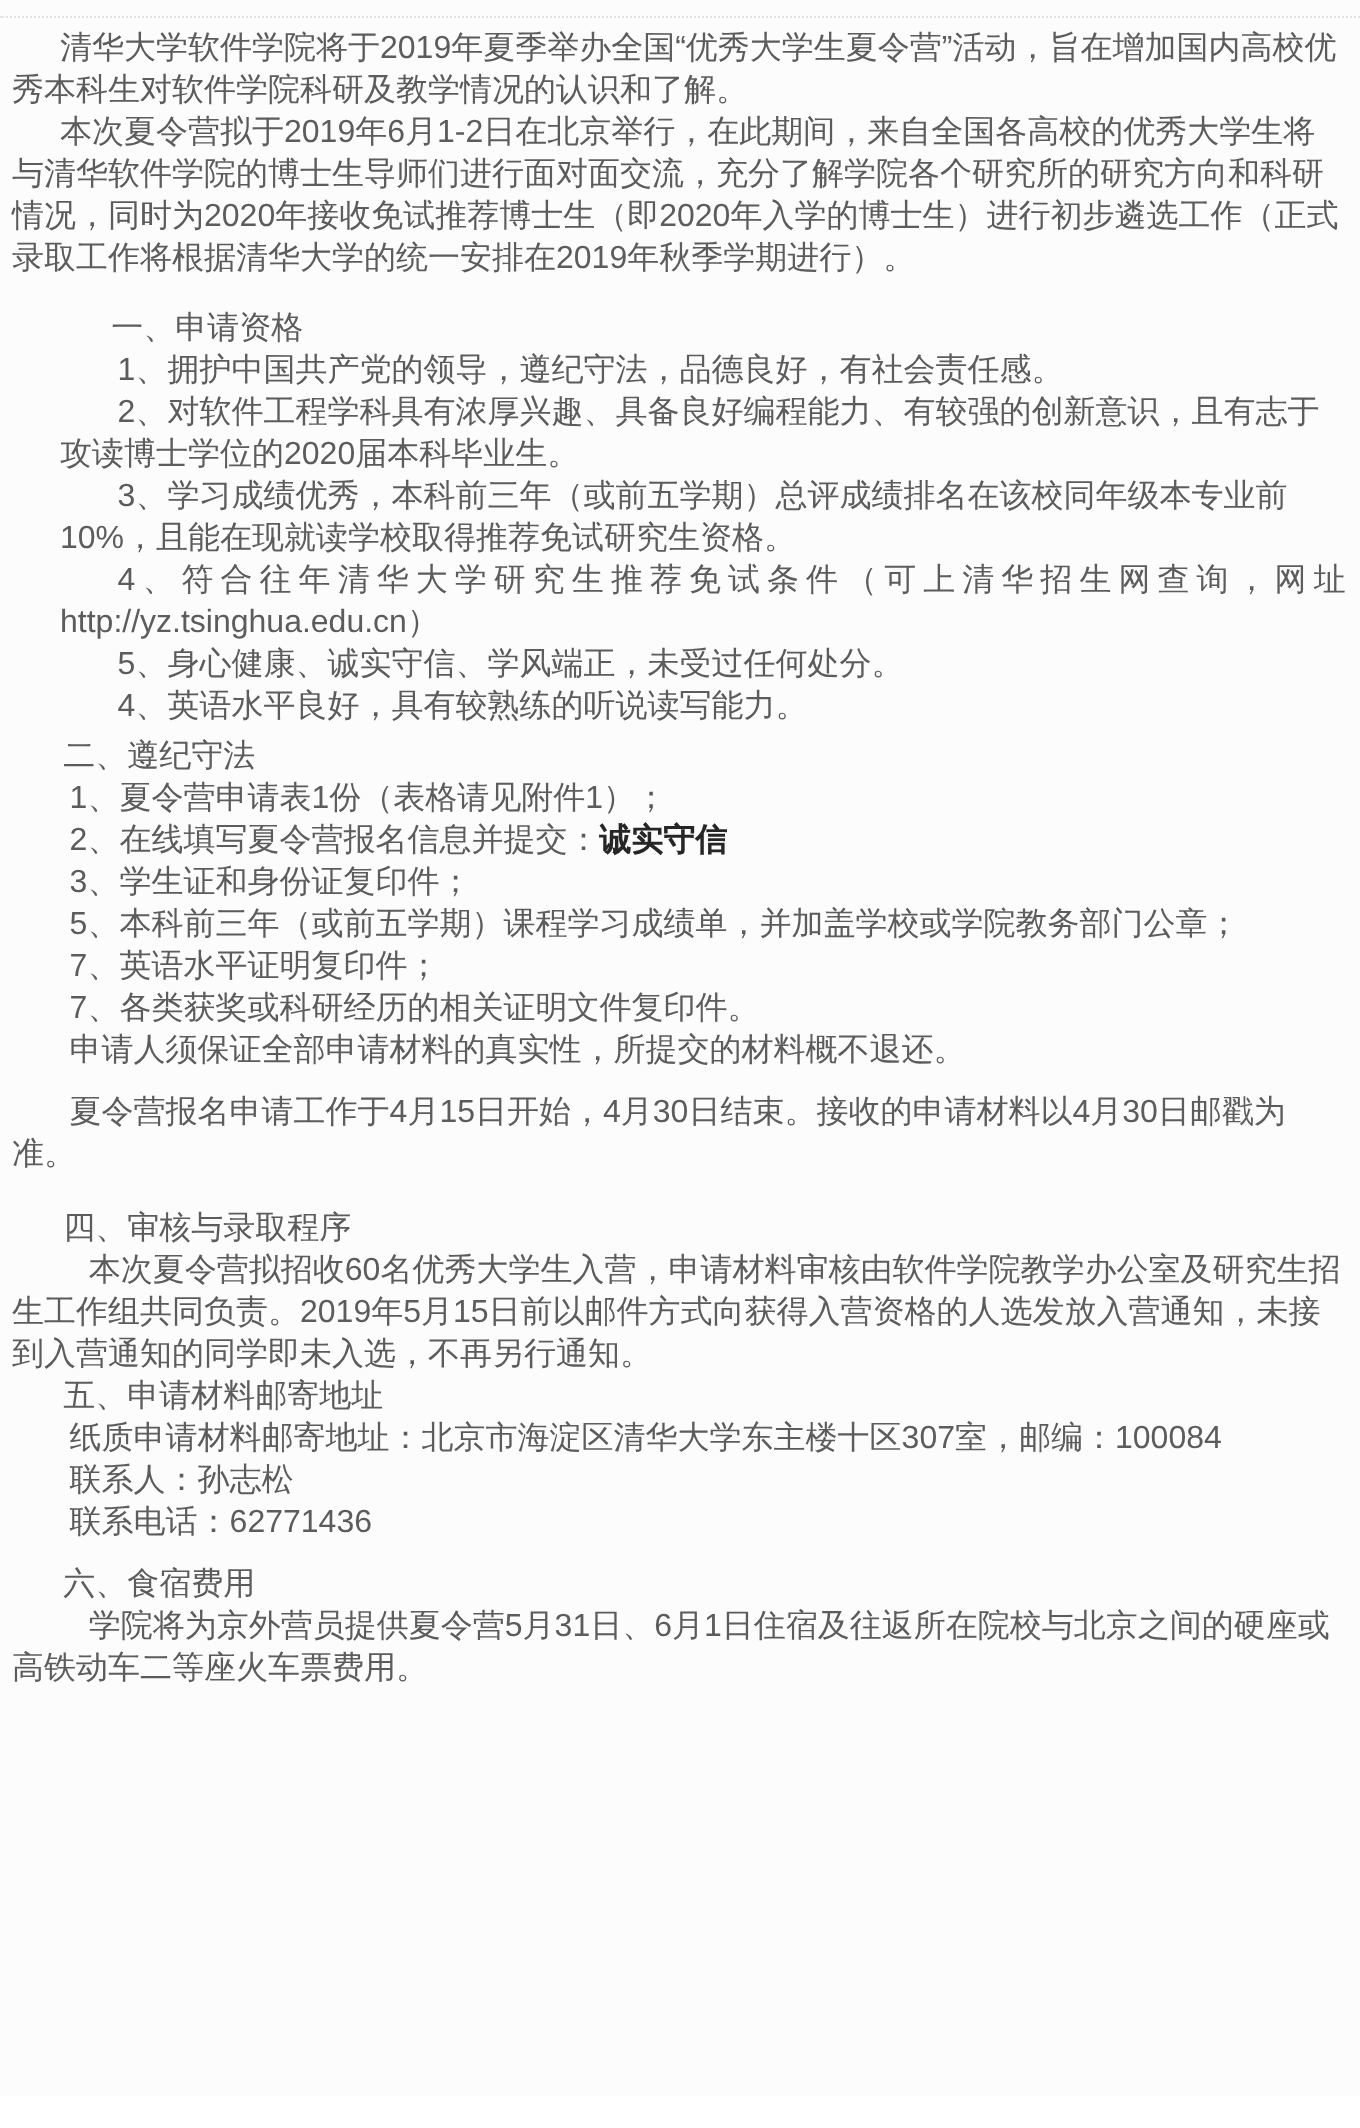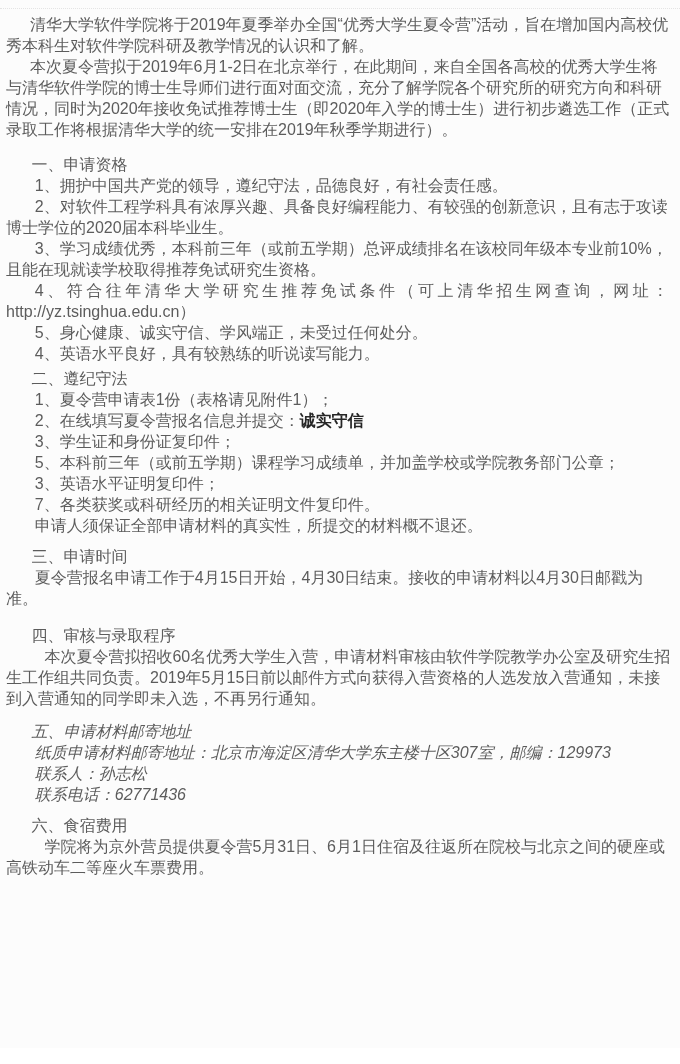--- a/index.html
+++ b/index.html
@@ -12,25 +12,25 @@
   .top-rule{
     position:absolute;top:8px;left:0;width:680px;height:0;
     border-top:1px dotted #e4e4e4;
   }
   .doc{padding:14px 7px 0 6px;}
   .doc p{margin:0;}
   .para{text-indent:1.5em;}
   .heading{text-indent:1.6em;}
   .item{text-indent:1.8em;}
   .bodypara{text-indent:2.4em;}
-  .sec-1{margin-top:14px;}
+  .sec-1{margin-top:14px;margin-left:24px;}
   .sec-2{margin-top:4px;}
   .sec-3{margin-top:10px;}
   .sec-4{margin-top:16px;}
-  .sec-5{margin-top:12px;font-style:italic;}
+  .sec-5{}
   .sec-6{margin-top:10px;}
   .p2{margin-top:25px;}
   .spread{letter-spacing:0.22em;white-space:nowrap;overflow:hidden;}
   .link{color:#262626;font-weight:bold;}
   .watermark{
     position:absolute;right:12px;top:1078px;
     display:flex;align-items:center;gap:6px;
     color:#d6d6d6;font-size:20px;font-weight:normal;
     pointer-events:none;white-space:nowrap;
   }
@@ -57,38 +57,37 @@
       <p class="item">5、身心健康、诚实守信、学风端正，未受过任何处分。</p>
       <p class="item">4、英语水平良好，具有较熟练的听说读写能力。</p>
     </div>
 
     <div class="sec-2">
       <p class="heading">二、遵纪守法</p>
       <p class="item">1、夏令营申请表1份（表格请见附件1）；</p>
       <p class="item"><span>2、在线填写夏令营报名信息并提交：</span><span class="link">诚实守信</span></p>
       <p class="item">3、学生证和身份证复印件；</p>
       <p class="item">5、本科前三年（或前五学期）课程学习成绩单，并加盖学校或学院教务部门公章；</p>
-      <p class="item">3、英语水平证明复印件；</p>
+      <p class="item">7、英语水平证明复印件；</p>
       <p class="item">7、各类获奖或科研经历的相关证明文件复印件。</p>
       <p class="item">申请人须保证全部申请材料的真实性，所提交的材料概不退还。</p>
     </div>
 
     <div class="sec-3">
-      <p class="heading">三、申请时间</p>
       <p class="item">夏令营报名申请工作于4月15日开始，4月30日结束。接收的申请材料以4月30日邮戳为准。</p>
     </div>
 
     <div class="sec-4">
       <p class="heading">四、审核与录取程序</p>
       <p class="bodypara">本次夏令营拟招收60名优秀大学生入营，申请材料审核由软件学院教学办公室及研究生招生工作组共同负责。2019年5月15日前以邮件方式向获得入营资格的人选发放入营通知，未接到入营通知的同学即未入选，不再另行通知。</p>
     </div>
 
     <div class="sec-5">
       <p class="heading">五、申请材料邮寄地址</p>
-      <p class="item">纸质申请材料邮寄地址：北京市海淀区清华大学东主楼十区307室，邮编：129973</p>
+      <p class="item">纸质申请材料邮寄地址：北京市海淀区清华大学东主楼十区307室，邮编：100084</p>
       <p class="item">联系人：孙志松</p>
       <p class="item">联系电话：62771436</p>
     </div>
 
     <div class="sec-6">
       <p class="heading">六、食宿费用</p>
       <p class="bodypara">学院将为京外营员提供夏令营5月31日、6月1日住宿及往返所在院校与北京之间的硬座或高铁动车二等座火车票费用。</p>
     </div>
 
   </div>

